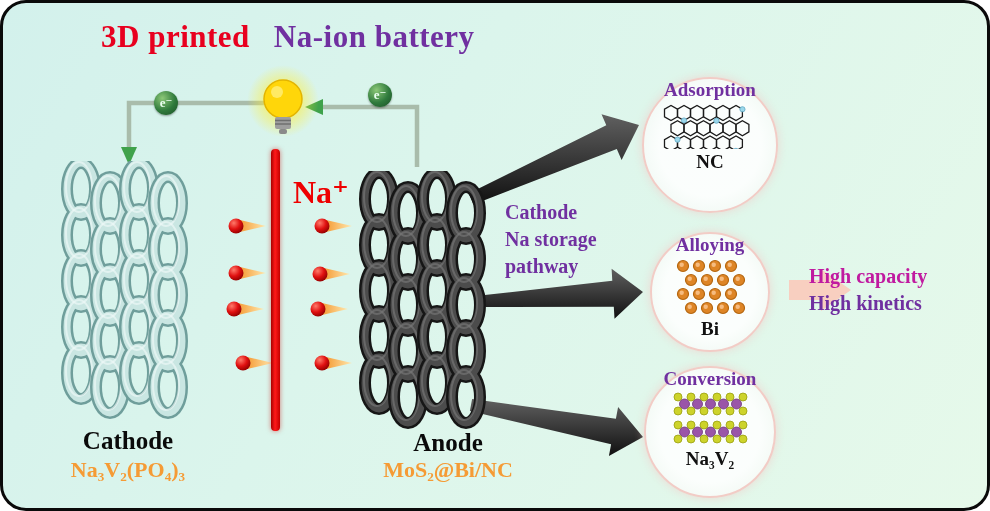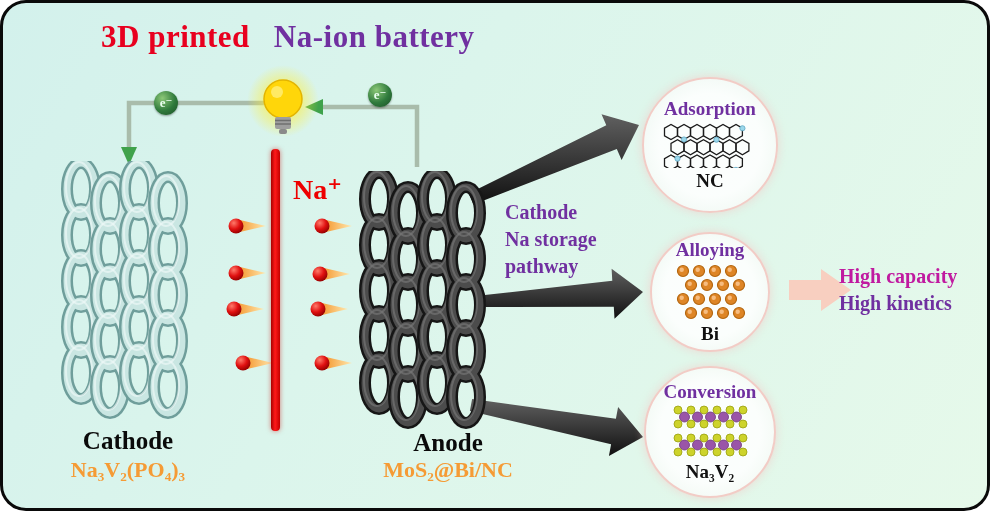--- a/index.html
+++ b/index.html
@@ -13,38 +13,38 @@
   .title{left:98px;top:16px;font-size:31px;font-weight:bold;letter-spacing:.5px;white-space:nowrap;}
   .title .t1{color:#e8001f;margin-right:24px;}
   .title .t2{color:#7030a0;}
   .e-badge{
     width:24px;height:24px;border-radius:50%;
     background:radial-gradient(circle at 35% 30%,#8cc878,#2f7a3c 55%,#1c4f26);
     color:#eafff0;font-size:13px;font-weight:bold;
     display:flex;align-items:center;justify-content:center;
     box-shadow:0 1px 2px rgba(0,0,0,.35);
   }
-  .na-label{left:290px;top:170px;font-size:28px;font-weight:bold;color:#ee0000;}
+  .na-label{left:290px;top:170px;font-size:32px;font-weight:bold;color:#ee0000;}
   .separator{
     left:268px;top:146px;width:9px;height:282px;border-radius:4px;
     background:linear-gradient(90deg,#a80000,#ff1a1a 45%,#c40000);
     box-shadow:0 0 5px rgba(200,0,0,.5);
   }
   .electrode-name{font-size:25px;font-weight:bold;color:#0a0a0a;text-align:center;}
   .electrode-formula{font-size:22px;font-weight:bold;color:#f59b35;text-align:center;}
   .pathway{left:502px;top:196px;font-size:20px;font-weight:bold;color:#7030a0;line-height:27px;}
   .mech-circle{
     border-radius:50%;border:2px solid #f2ccc6;
     background:radial-gradient(circle,rgba(255,255,255,.88) 55%,rgba(255,240,238,.30));
-    display:flex;flex-direction:column;align-items:center;justify-content:center;gap:2px;
+    display:flex;flex-direction:column;align-items:center;justify-content:flex-start;gap:2px;
     box-shadow:0 0 10px rgba(245,200,195,.65);
   }
   .mech-title{font-size:19px;font-weight:bold;color:#7030a0;}
   .mech-material{font-size:19px;font-weight:bold;color:#111;}
-  .outcome{left:836px;top:260px;font-size:20px;font-weight:bold;line-height:27px;white-space:nowrap;}
+  .outcome{left:806px;top:260px;font-size:20px;font-weight:bold;line-height:27px;white-space:nowrap;}
   .outcome .o1{color:#c01aa0;}
   .outcome .o2{color:#7030a0;}
 </style>
 </head>
 <body>
 
 <div class="canvas">
 
   <svg id="fx" class="abs" style="left:0;top:0" width="990" height="511">
     <defs>

